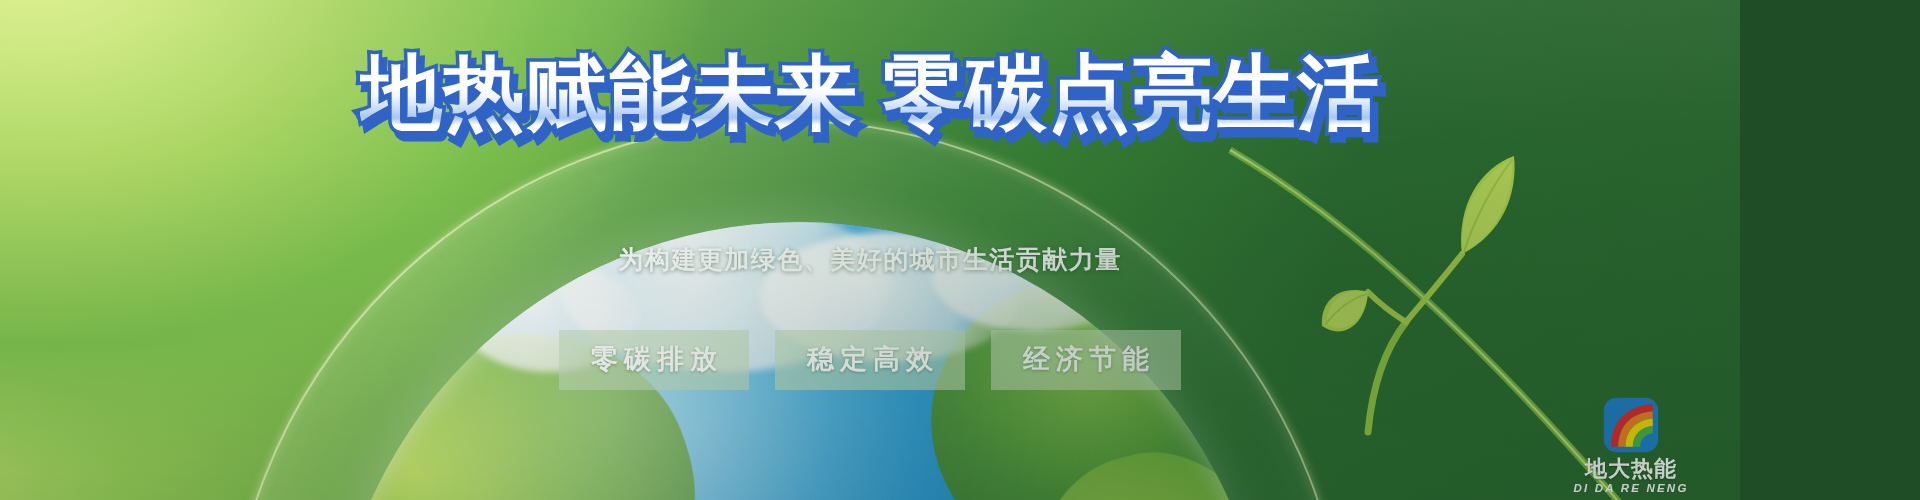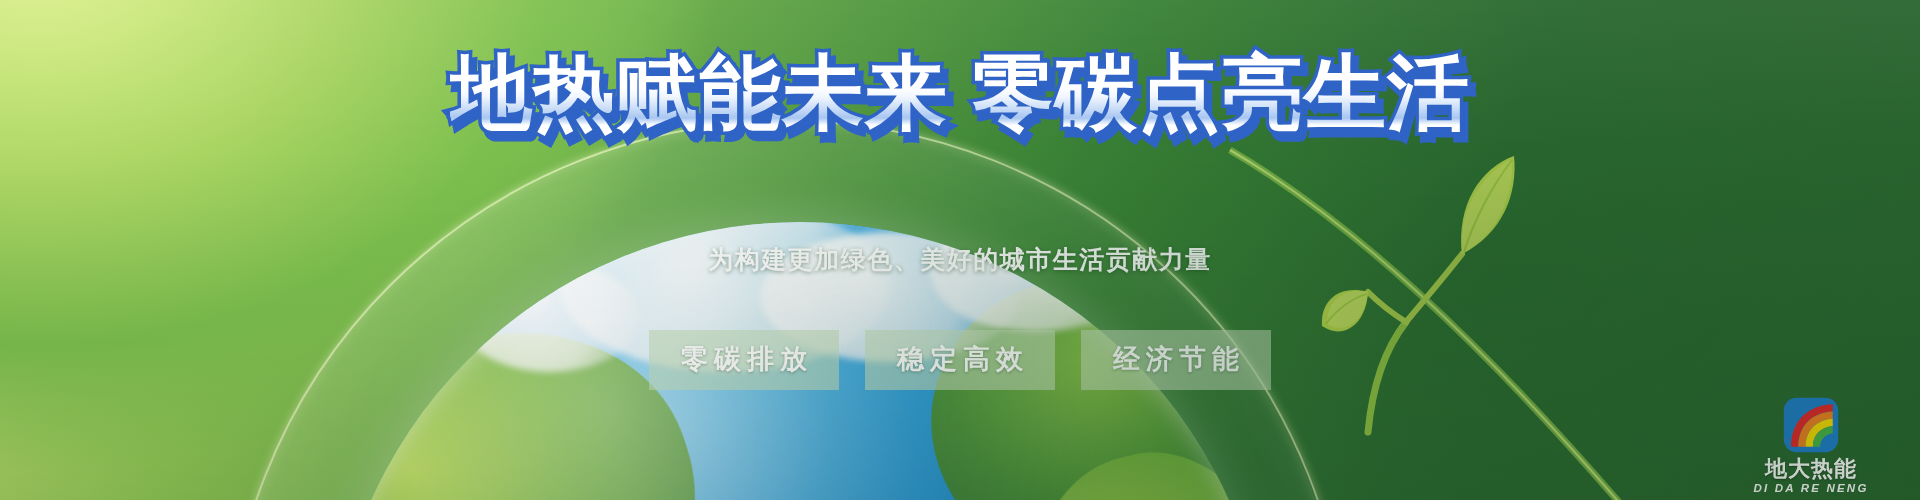--- a/index.html
+++ b/index.html
@@ -6,21 +6,21 @@
     margin: 0;
     padding: 0;
     background: #1e4d26;
   }
   body {
     font-family: "Liberation Sans", "DejaVu Sans", sans-serif;
   }
 
   .banner {
     position: relative;
-    width: 1920px;
+    width: 1740px;
     height: 500px;
     overflow: hidden;
     background: #2c6b33;
   }
 
   
   .bg-base {
     position: absolute;
     inset: 0;
     background:

